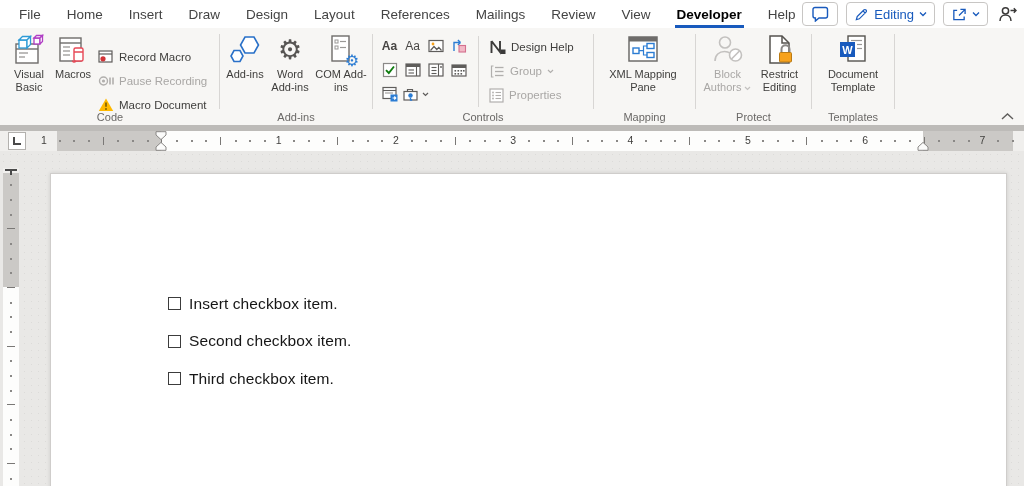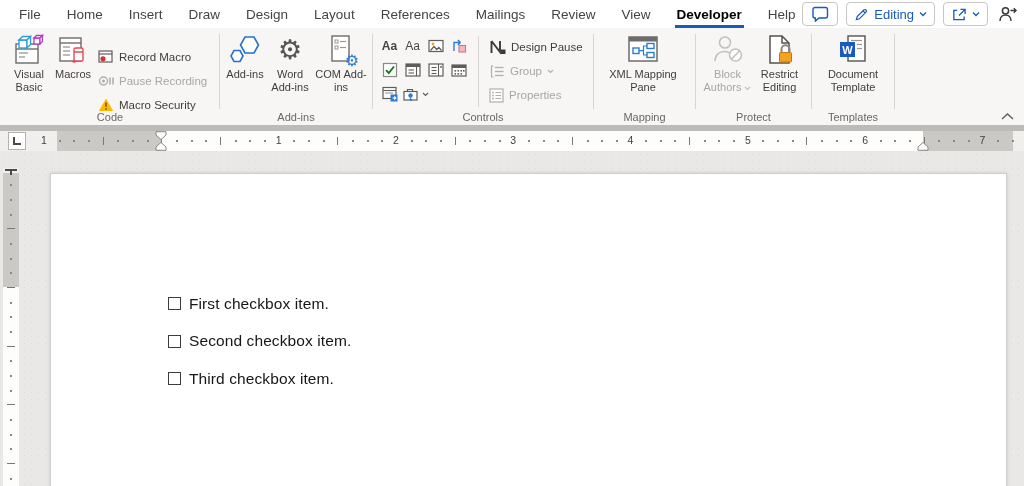--- a/index.html
+++ b/index.html
@@ -209,21 +209,21 @@
           <span>Pause Recording</span>
         </button>
         <button class="smallbtn">
           <span>
             <svg width="16" height="16" viewBox="0 0 16 16">
                 <polygon points="8,1.5 15.2,14 0.8,14" fill="#ffb900"></polygon>
                 <path d="M8 5.5 V9.8" stroke="#7a5b00" stroke-width="1.6"></path>
                 <circle cx="8" cy="12" r="0.95" fill="#7a5b00"></circle>
               </svg>
           </span>
-          <span>Macro Security</span>
+          <span>Macro Document</span>
         </button>
       </div>
       <div class="rgroup-label">Code</div>
     </div>
     <div class="rsep"></div>
 
     <div class="rgroup" style="width:150px;">
       <button class="bigbtn" style="width:40px;">
         <span class="bicon">
           <svg width="31" height="31" viewBox="0 0 31 31">
@@ -356,21 +356,21 @@
       </div>
       <div class="minidiv"></div>
       <div class="smallcol" style="margin-top:7px;">
         <button class="smallbtn">
           <span>
             <svg width="17" height="16" viewBox="0 0 17 16">
                 <path d="M2.5 14 V2 M2.5 2 l8.5 11 V2" fill="none" stroke="#3b3a39" stroke-width="1.9"></path>
                 <rect x="12" y="10.5" width="4.5" height="4.5" fill="#3b3a39"></rect>
               </svg>
           </span>
-          <span>Design Pause</span>
+          <span>Design Help</span>
         </button>
         <button class="smallbtn disabled">
           <span>
             <svg width="16" height="15" viewBox="0 0 16 15">
                 <path d="M4.5 2 H2.5 V13 h2" fill="none" stroke="#b1afad" stroke-width="1.2"></path>
                 <line x1="6" y1="3.5" x2="14.5" y2="3.5" stroke="#b1afad" stroke-width="1.3"></line>
                 <line x1="6" y1="7.5" x2="14.5" y2="7.5" stroke="#b1afad" stroke-width="1.3"></line>
                 <line x1="6" y1="11.5" x2="14.5" y2="11.5" stroke="#b1afad" stroke-width="1.3"></line>
               </svg>
           </span>
@@ -593,21 +593,21 @@
           <div class="vdot" style="top: 280.288px;"></div>
           <div class="vtick" style="top: 294.95px;"></div>
           <div class="vdot" style="top: 309.612px;"></div>
         </div>
       <div class="vtopmark"></div>
     </div>
     <div class="page">
       <div class="docbody">
           <div class="docline">
             <span class="cbox"></span>
-            <span class="ctext">First checkbox item.</span>
+            <span class="ctext">Insert checkbox item.</span>
           </div>
           <div class="docline">
             <span class="cbox"></span>
             <span class="ctext">Second checkbox item.</span>
           </div>
           <div class="docline">
             <span class="cbox"></span>
             <span class="ctext">Third checkbox item.</span>
           </div>
         </div>

